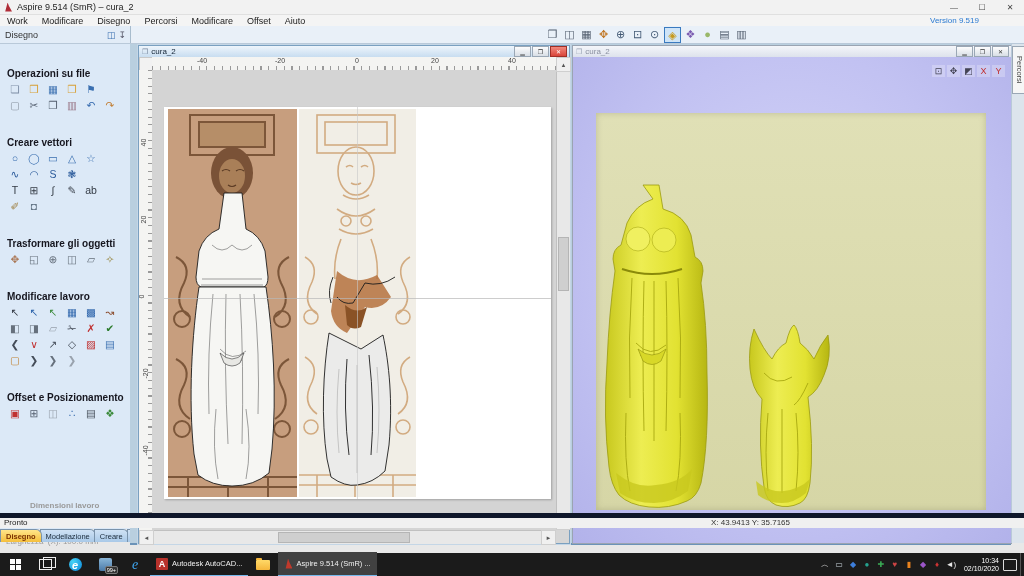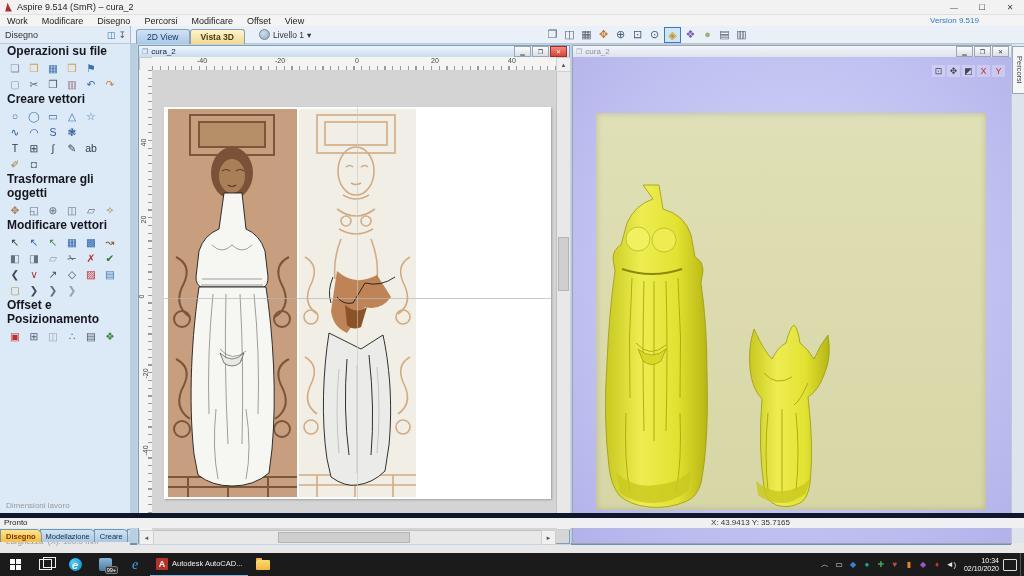--- a/index.html
+++ b/index.html
@@ -30,26 +30,26 @@
   #tab-2d{background:linear-gradient(#cfe2f5,#a9c9e8);color:#1a3a6a;}
   #tab-3d{background:linear-gradient(#fdf3cf,#f3d98e);color:#4a3a10;font-weight:bold;}
   #layer-box{display:flex;align-items:center;gap:3px;font-size:8.5px;color:#333;margin-left:14px;}
   #globe{width:9px;height:9px;border-radius:50%;background:radial-gradient(circle at 35% 35%,#cfe0ee,#8fa8bd);
     border:1px solid #708aa0;}
   .tbicon{width:15px;height:14px;display:flex;align-items:center;justify-content:center;
     font-size:11px;margin-right:2px;}
   .tbicon[data-active="true"]{background:#cfe4f7;border:1px solid #3a7abf;}
   
   #leftpanel{left:0;top:44px;width:130px;height:485px;background:#dce9f7;border-right:1px solid #a8bccd;}
-  .sec-title{font-size:12px;font-weight:bold;color:#16161f;margin:0 0 2px 7px;}
+  .sec-title{font-size:10px;font-weight:bold;color:#16161f;margin:24px 0 2px 7px;}
   .icon-row{padding-left:7px;line-height:0;}
   .picon{display:inline-flex;width:16px;height:14px;align-items:center;justify-content:center;
     font-size:10.5px;margin:1px 3px 1px 0;}
   #job-dims{left:6px;top:432px;font-size:8px;color:#9a9a9a;line-height:12px;white-space:pre;}
-  #job-dims .jd-title{font-weight:normal;}
+  #job-dims .jd-title{font-weight:bold;margin-left:24px;}
   #bottom-tabs{left:0;top:484px;width:130px;height:14px;display:flex;align-items:flex-end;}
   .btab{height:12px;background:linear-gradient(#cfe2f5,#a9c9e8);border:1px solid #7a93ab;border-bottom:none;
     border-radius:0 6px 0 0;font-size:7.5px;color:#1a2a3a;display:flex;align-items:center;
     padding:0 5px;margin-right:-2px;}
   .btab[data-active="true"]{background:linear-gradient(#ffe58a,#f5bf3c);color:#7a3000;font-weight:bold;z-index:2;}
   
   #mdi{left:130px;top:44px;width:881px;height:499px;background:#b9cfdf;border-bottom:2px solid #6b93b8;}
   .child-title{height:11px;display:flex;align-items:center;font-size:8px;padding-left:3px;}
   .cbtn{width:15px;height:9px;border:1px solid #9aa7b5;background:linear-gradient(#fdfdfd,#d8dee6);
     display:flex;align-items:center;justify-content:center;font-size:6px;color:#333;margin-left:1px;}
@@ -146,45 +146,32 @@
 </div>
 
 <div class="abs" id="menubar">
 
 <span class="menu-item">Work</span>
     <span class="menu-item">Modificare</span>
     <span class="menu-item">Disegno</span>
     <span class="menu-item">Percorsi</span>
     <span class="menu-item">Modificare</span>
     <span class="menu-item">Offset</span>
-    <span class="menu-item">View</span>
+    <span class="menu-item">Aiuto</span>
   </div>
 <span class="abs" id="version-link" style="left:930px;top:16px;">Version 9.519 Available!</span>
 
 <div class="abs" id="subheader">
   <div class="abs" id="panel-caption">
     <span class="cap">Disegno</span>
     <span class="hicons">
       <span>◫</span>
       <span style="color:#556;">↧</span>
     </span>
   </div>
-  <div class="abs" style="left:136px;top:0;display:flex;height:17px;">
-    <div class="vtab" id="tab-2d">
-      <span>2D View</span>
-    </div>
-    <div class="vtab" id="tab-3d">
-      <span>Vista 3D</span>
-    </div>
-    <div id="layer-box">
-      <span id="globe"></span>
-      <span>Livello 1</span>
-      <span>▾</span>
-    </div>
-  </div>
   <div class="abs" style="left:545px;top:1px;display:flex;">
 
       <span class="tbicon" title="swap-views-icon" style="color: rgb(85, 96, 112);">❐</span>
 
       <span class="tbicon" title="tile-views-icon" style="color: rgb(85, 96, 112);">◫</span>
 
       <span class="tbicon" title="snap-grid-icon" style="color: rgb(85, 96, 112);">▦</span>
 
       <span class="tbicon" title="pan-view-icon" style="color: rgb(192, 120, 40);">✥</span>
 
@@ -214,21 +201,21 @@
 
   <div class="sec-title">Creare vettori</div>
   <div class="icon-row"><span class="picon" title="draw-circle-icon" style="color: rgb(58, 111, 176);">○</span><span class="picon" title="draw-ellipse-icon" style="color: rgb(58, 111, 176);">◯</span><span class="picon" title="draw-rectangle-icon" style="color: rgb(58, 111, 176);">▭</span><span class="picon" title="draw-polygon-icon" style="color: rgb(58, 111, 176);">△</span><span class="picon" title="draw-star-icon" style="color: rgb(58, 111, 176);">☆</span></div>
   <div class="icon-row"><span class="picon" title="draw-polyline-icon" style="color: rgb(42, 90, 154);">∿</span><span class="picon" title="draw-arc-icon" style="color: rgb(42, 90, 154);">◠</span><span class="picon" title="draw-curve-icon" style="color: rgb(42, 90, 154);">S</span><span class="picon" title="draw-gear-icon" style="color: rgb(42, 90, 154);">❃</span></div>
   <div class="icon-row"><span class="picon" title="draw-text-icon" style="color: rgb(51, 58, 68);">T</span><span class="picon" title="text-box-icon" style="color: rgb(51, 58, 68);">⊞</span><span class="picon" title="text-on-curve-icon" style="color: rgb(51, 58, 68);">∫</span><span class="picon" title="edit-text-icon" style="color: rgb(51, 58, 68);">✎</span><span class="picon" title="letter-spacing-icon" style="color: rgb(51, 58, 68);">ab</span></div>
   <div class="icon-row"><span class="picon" title="dimension-tool-icon" style="color: rgb(153, 119, 51);">✐</span><span class="picon" title="trace-bitmap-icon" style="color: rgb(102, 119, 136);">◘</span></div>
 
   <div class="sec-title">Trasformare gli oggetti</div>
   <div class="icon-row"><span class="picon" title="move-objects-icon" style="color: rgb(170, 119, 85);">✥</span><span class="picon" title="set-size-icon" style="color: rgb(102, 112, 124);">◱</span><span class="picon" title="rotate-objects-icon" style="color: rgb(102, 112, 124);">⊕</span><span class="picon" title="mirror-objects-icon" style="color: rgb(102, 112, 124);">◫</span><span class="picon" title="distort-objects-icon" style="color: rgb(102, 112, 124);">▱</span><span class="picon" title="align-objects-icon" style="color: rgb(153, 136, 68);">✧</span></div>
 
-  <div class="sec-title">Modificare vettori</div>
+  <div class="sec-title">Modificare lavoro</div>
   <div class="icon-row"><span class="picon" title="select-vectors-icon" style="color: rgb(51, 58, 68);">↖</span><span class="picon" title="node-editing-icon" style="color: rgb(42, 98, 170);">↖</span><span class="picon" title="smooth-nodes-icon" style="color: rgb(58, 138, 58);">↖</span><span class="picon" title="align-nodes-icon" style="color: rgb(42, 98, 170);">▦</span><span class="picon" title="stretch-nodes-icon" style="color: rgb(42, 98, 170);">▩</span><span class="picon" title="curve-fit-icon" style="color: rgb(138, 74, 42);">↝</span></div>
   <div class="icon-row"><span class="picon" title="weld-vectors-icon" style="color: rgb(102, 112, 124);">◧</span><span class="picon" title="subtract-vectors-icon" style="color: rgb(102, 112, 124);">◨</span><span class="picon" title="slice-vectors-icon" style="color: rgb(153, 162, 173);">▱</span><span class="picon" title="knife-tool-icon" style="color: rgb(68, 76, 88);">✁</span><span class="picon" title="delete-overlaps-icon" style="color: rgb(192, 48, 48);">✗</span><span class="picon" title="validate-vectors-icon" style="color: rgb(42, 122, 42);">✔</span></div>
   <div class="icon-row"><span class="picon" title="create-fillet-icon" style="color: rgb(68, 76, 88);">❮</span><span class="picon" title="chamfer-corner-icon" style="color: rgb(192, 48, 48);">∨</span><span class="picon" title="extend-curve-icon" style="color: rgb(68, 76, 88);">↗</span><span class="picon" title="close-vector-icon" style="color: rgb(68, 76, 88);">◇</span><span class="picon" title="edit-region-icon" style="color: rgb(192, 48, 48);">▨</span><span class="picon" title="copy-region-icon" style="color: rgb(58, 111, 176);">▤</span></div>
   <div class="icon-row"><span class="picon" title="round-corners-icon" style="color: rgb(192, 128, 48);">▢</span><span class="picon" title="break-curve-icon" style="color: rgb(68, 76, 88);">❯</span><span class="picon" title="join-curves-icon" style="color: rgb(102, 112, 124);">❯</span><span class="picon" title="reverse-direction-icon" style="color: rgb(153, 162, 173);">❯</span></div>
 
   <div class="sec-title">Offset e Posizionamento</div>
   <div class="icon-row"><span class="picon" title="offset-vectors-icon" style="color: rgb(192, 48, 48);">▣</span><span class="picon" title="array-copy-icon" style="color: rgb(85, 96, 112);">⊞</span><span class="picon" title="block-copy-icon" style="color: rgb(153, 162, 173);">◫</span><span class="picon" title="copy-along-curve-icon" style="color: rgb(58, 111, 176);">∴</span><span class="picon" title="paste-along-icon" style="color: rgb(68, 76, 88);">▤</span><span class="picon" title="nest-parts-icon" style="color: rgb(58, 138, 58);">❖</span></div>
 
   <div class="abs" id="job-dims">
     <div class="jd-title">Dimensioni lavoro</div>
@@ -450,20 +437,24 @@
   <span class="tb-item tb-plain">
     <span id="ie-icon">e</span>
   </span>
   <span class="tb-item tb-app">
     <span id="acad-icon">A</span>
     <span>Autodesk AutoCAD...</span>
   </span>
   <span class="tb-item tb-plain">
     <span id="folder-icon"></span>
   </span>
+  <span class="tb-item tb-app active">
+    <span id="aspire-icon"></span>
+    <span>Aspire 9.514 (SmR) ...</span>
+  </span>
   <span id="tray">
 
   <span class="tray-ic" title="hidden-icons-chevron" style="color: rgb(204, 204, 204);">︿</span>
       <span class="tray-ic" title="tray-chat-icon" style="color: rgb(200, 210, 218);">▭</span>
       <span class="tray-ic" title="tray-shield-icon" style="color: rgb(61, 126, 219);">◆</span>
       <span class="tray-ic" title="tray-sync-icon" style="color: rgb(37, 161, 142);">●</span>
       <span class="tray-ic" title="tray-antivirus-icon" style="color: rgb(58, 170, 85);">✚</span>
       <span class="tray-ic" title="tray-health-icon" style="color: rgb(204, 68, 68);">♥</span>
       <span class="tray-ic" title="tray-orange-app-icon" style="color: rgb(232, 130, 30);">▮</span>
       <span class="tray-ic" title="tray-purple-app-icon" style="color: rgb(154, 85, 200);">◆</span>

